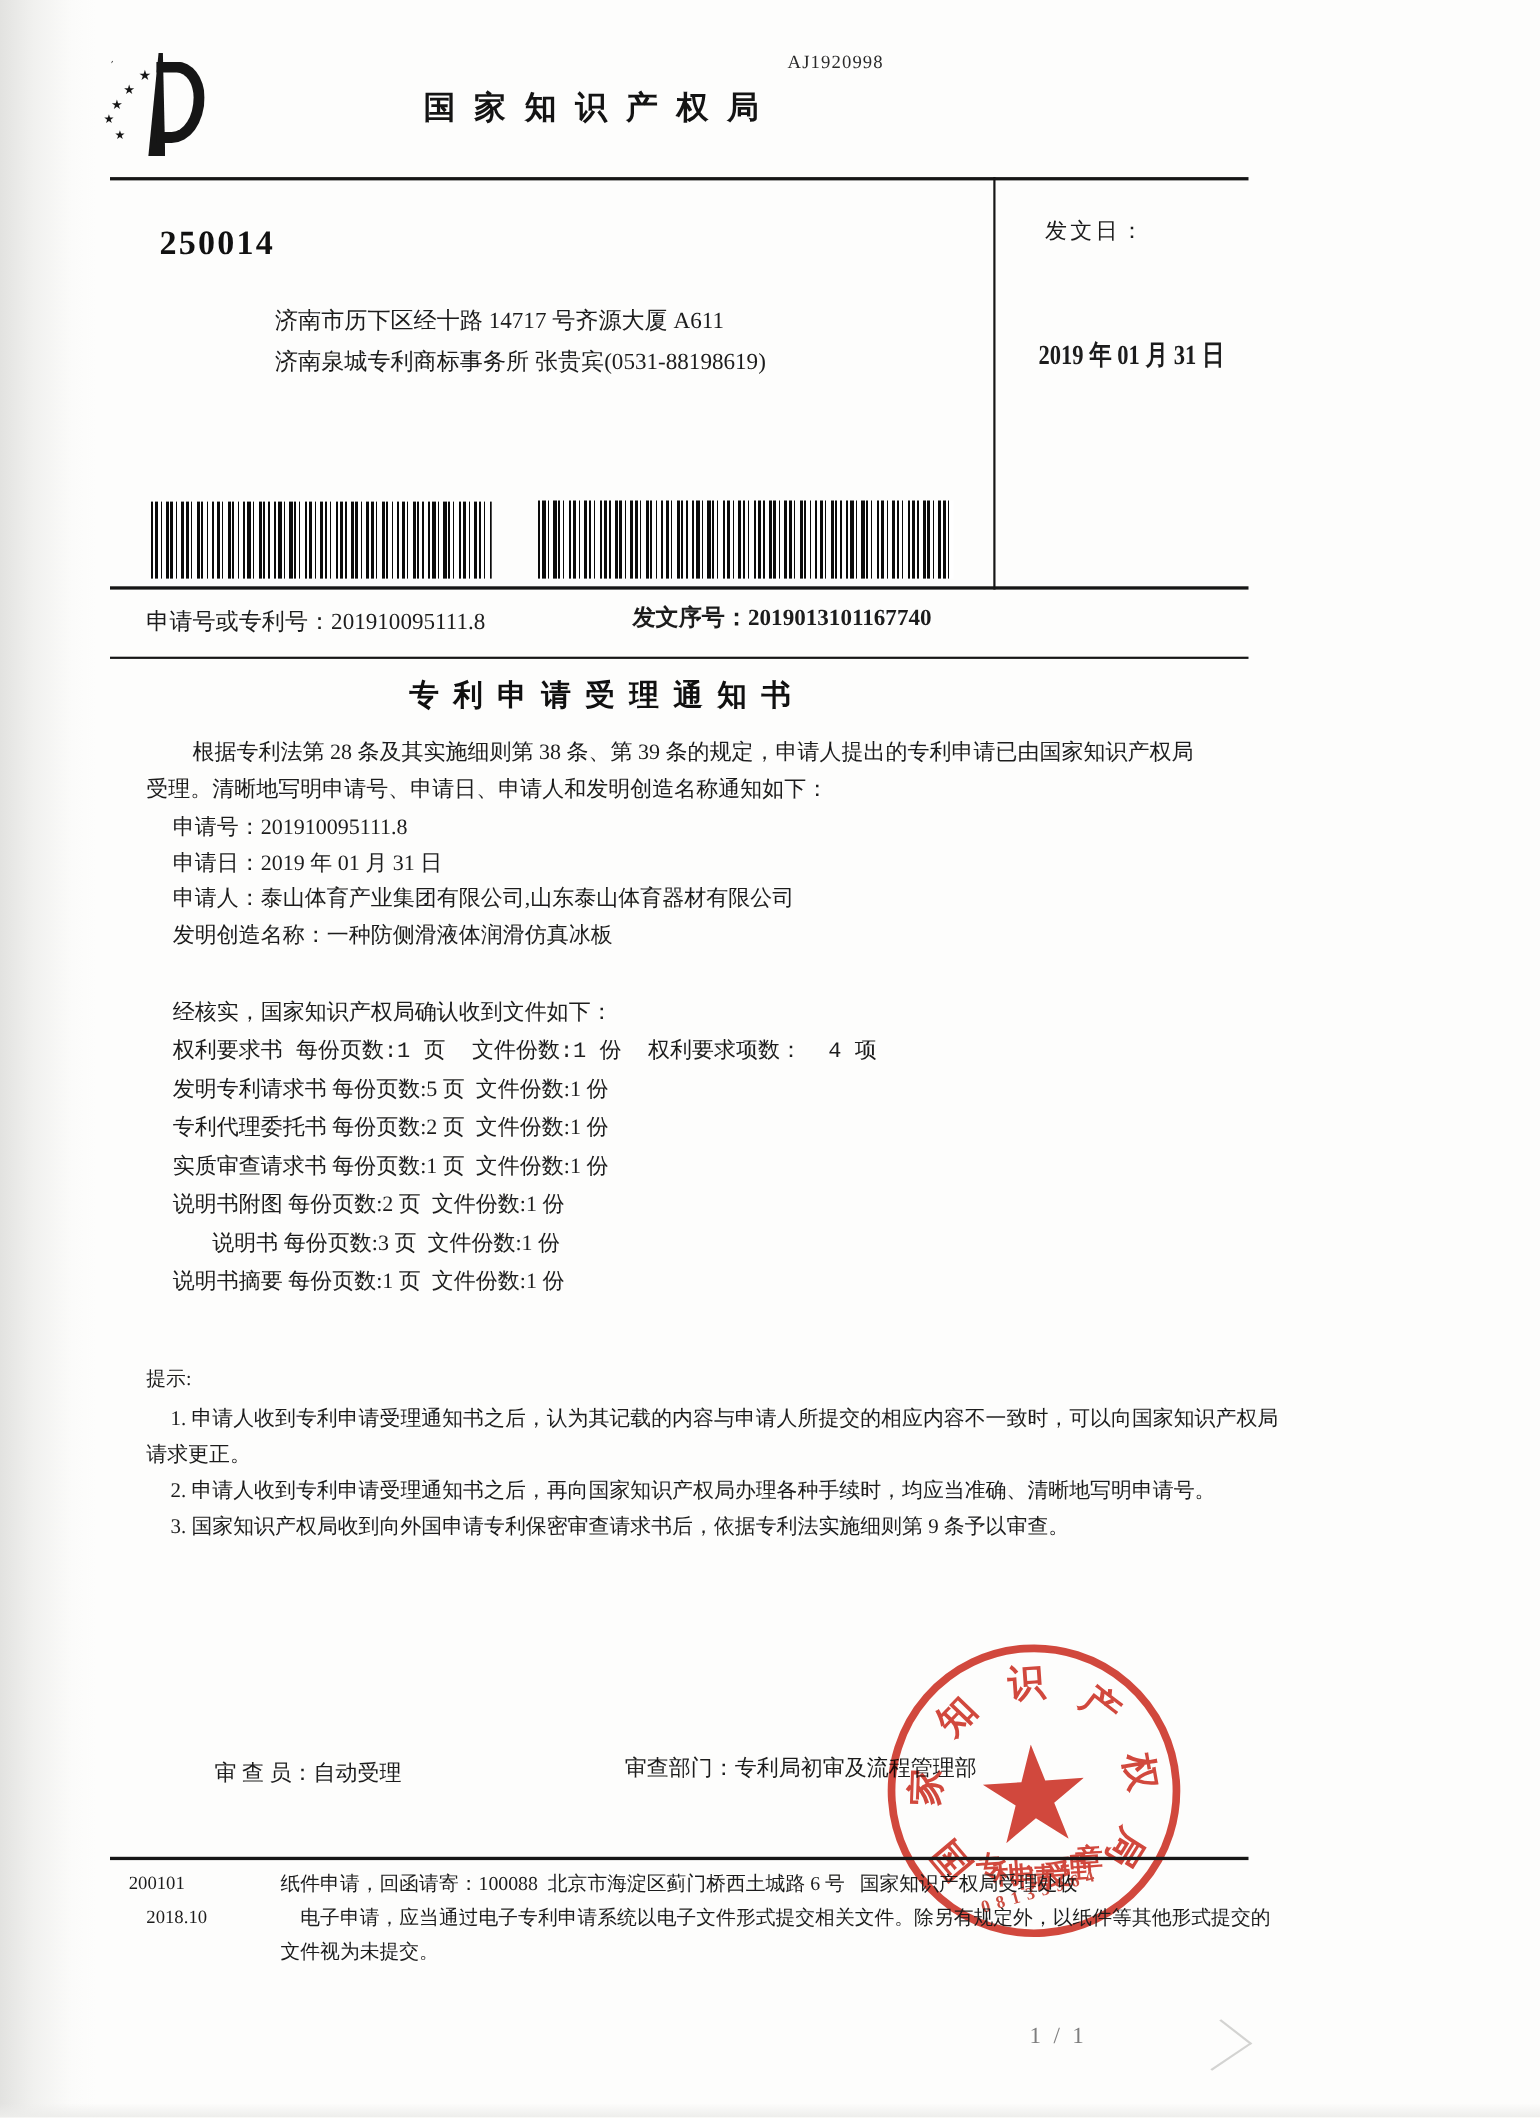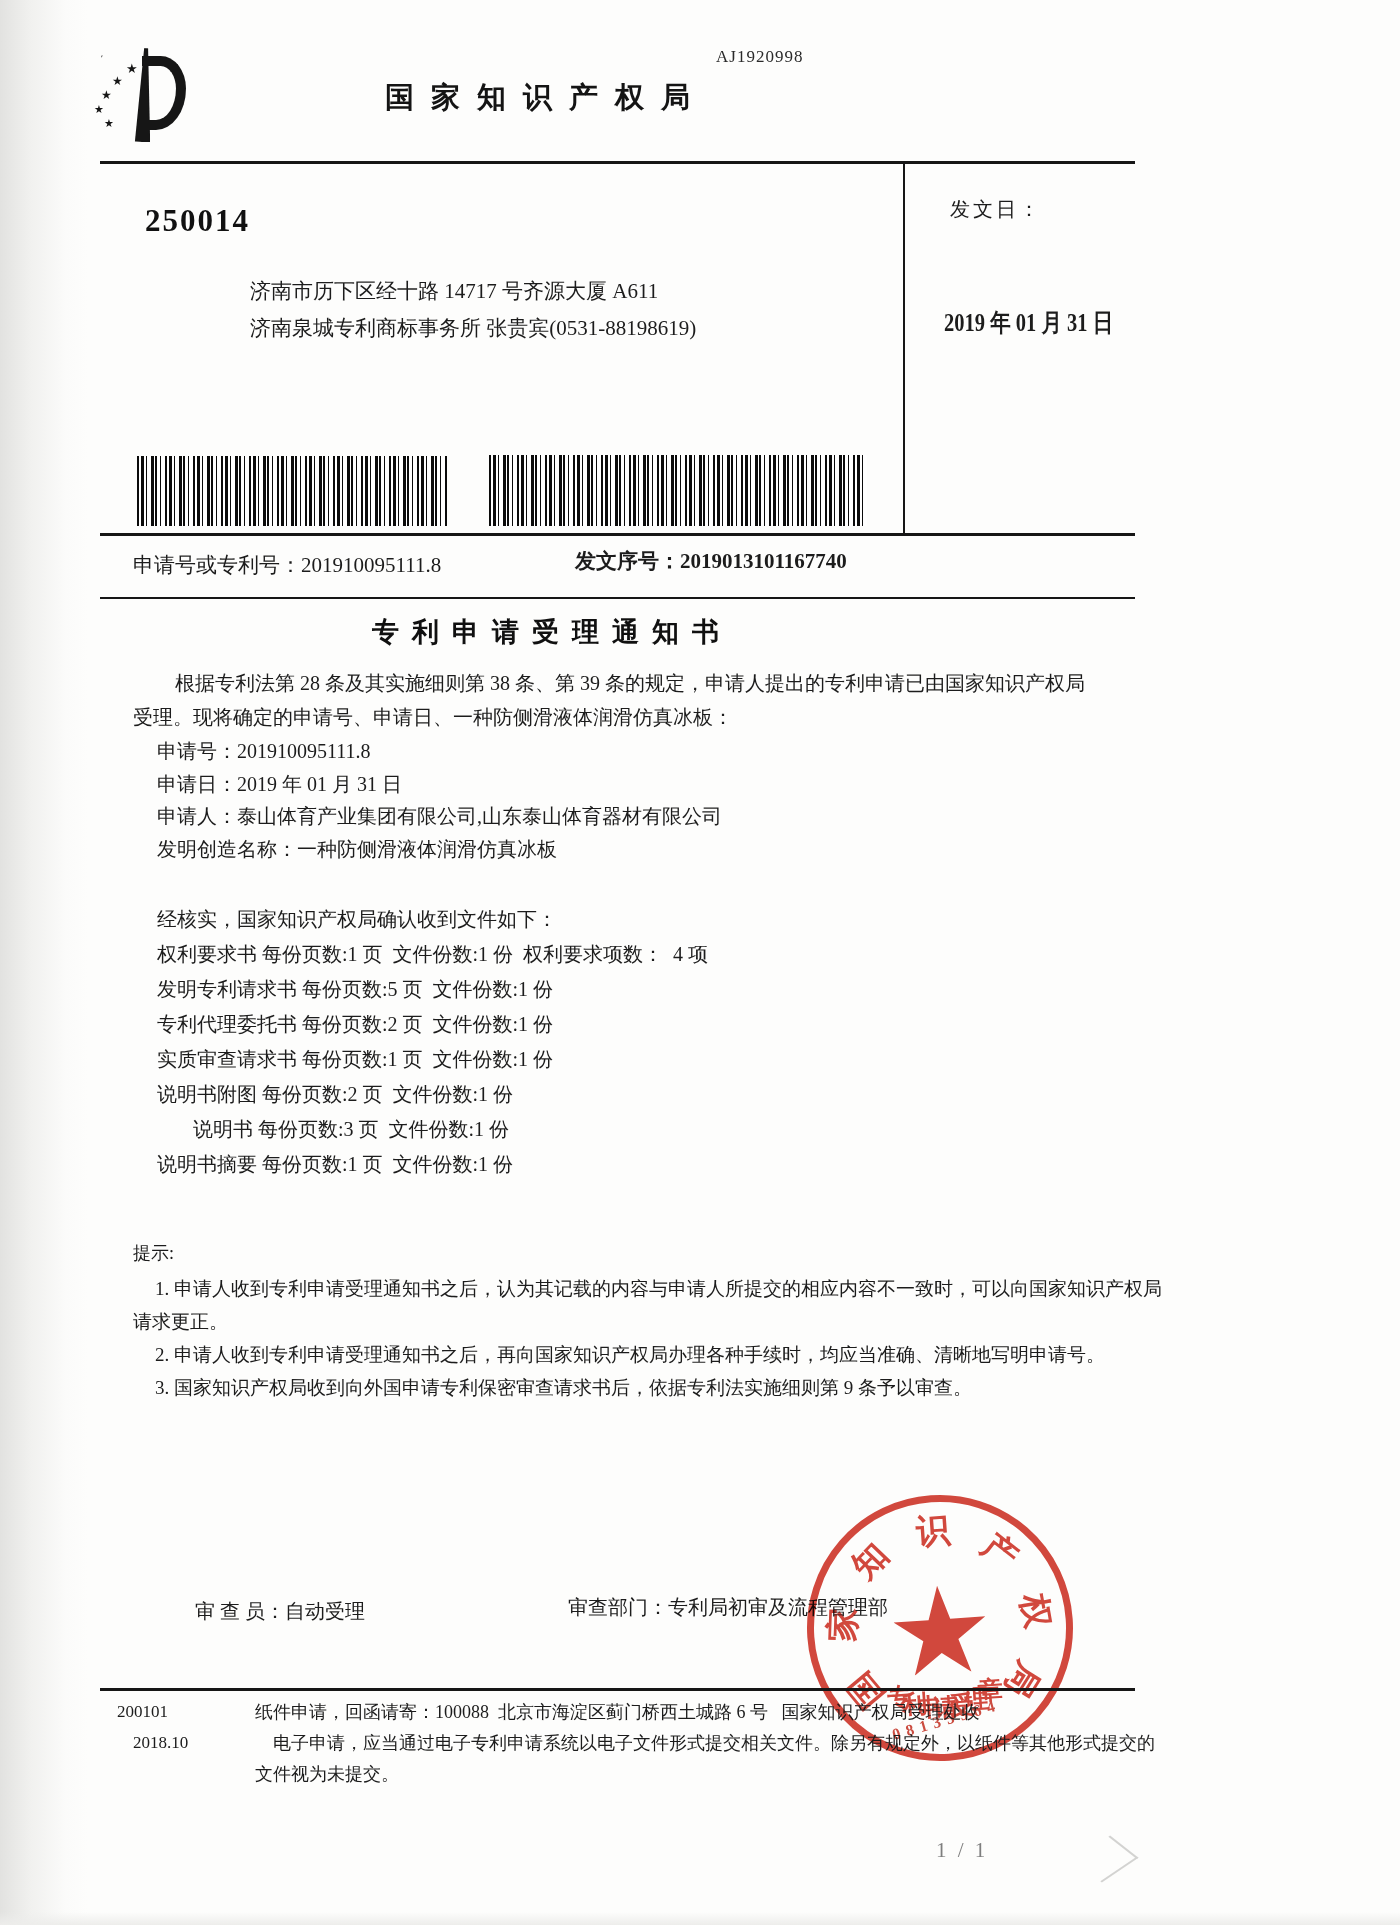--- a/index.html
+++ b/index.html
@@ -56,21 +56,21 @@
   .ref-app{left:133px;top:551px;font-size:21px;font-weight:400;}
   .ref-serial{left:575px;top:547px;font-size:21px;font-weight:700;}
   
   .notice-title{left:372px;top:614px;font-size:27px;font-weight:700;letter-spacing:13px;color:#101010;white-space:nowrap;}
   .intro1{left:175px;top:670px;font-size:20px;}
   .intro2{left:133px;top:704px;font-size:20px;}
   .field{font-size:20px;left:157px;}
   .f0{top:738px;} .f1{top:771px;} .f2{top:803px;} .f3{top:836px;}
   .received-intro{left:157px;top:906px;font-size:20px;}
   .file{left:157px;font-size:20px;}
-  .d0{top:941px;} .d1{top:976px;} .d2{top:1011px;} .d3{top:1046px;}
+  .d0{top:941px;font-family:Liberation Mono, monospace;} .d1{top:976px;} .d2{top:1011px;} .d3{top:1046px;}
   .d4{top:1081px;} .d5{top:1116px;margin-left:36px;} .d6{top:1151px;}
   
   .hint-label{left:133px;top:1241px;font-size:18px;}
   .hint{font-size:19px;}
   .h1{left:155px;top:1276px;} .h1b{left:133px;top:1309px;}
   .h2{left:155px;top:1342px;} .h3{left:155px;top:1375px;}
   
   .examiner{left:195px;top:1598px;font-size:20px;}
   .department{left:568px;top:1594px;font-size:20px;}
   
@@ -141,21 +141,21 @@
 <div class="abs dispatch-date t">2019 年 01 月 31 日</div>
 
 <div class="abs barcode bc1"></div>
 <div class="abs barcode bc2"></div>
 
 <div class="abs ref-app t"><span>申请号或专利号：</span><span>201910095111.8</span></div>
 <div class="abs ref-serial t"><span>发文序号：</span><span>2019013101167740</span></div>
 
 <div class="abs notice-title t">专利申请受理通知书</div>
 <div class="abs intro1 t">根据专利法第 28 条及其实施细则第 38 条、第 39 条的规定，申请人提出的专利申请已由国家知识产权局</div>
-<div class="abs intro2 t">受理。现将确定的申请号、申请日、一种防侧滑液体润滑仿真冰板：</div>
+<div class="abs intro2 t">受理。清晰地写明申请号、申请日、申请人和发明创造名称通知如下：</div>
 
 <div class="abs field f0 t"><span>申请号：</span><span>201910095111.8</span></div>
 <div class="abs field f1 t"><span>申请日：</span><span>2019 年 01 月 31 日</span></div>
 <div class="abs field f2 t"><span>申请人：</span><span>泰山体育产业集团有限公司,山东泰山体育器材有限公司</span></div>
 <div class="abs field f3 t"><span>发明创造名称：</span><span>一种防侧滑液体润滑仿真冰板</span></div>
 
 <div class="abs received-intro t">经核实，国家知识产权局确认收到文件如下：</div>
 <div class="abs file d0 t">权利要求书 每份页数:1 页  文件份数:1 份  权利要求项数：  4 项</div>
 <div class="abs file d1 t">发明专利请求书 每份页数:5 页  文件份数:1 份</div>
 <div class="abs file d2 t">专利代理委托书 每份页数:2 页  文件份数:1 份</div>

